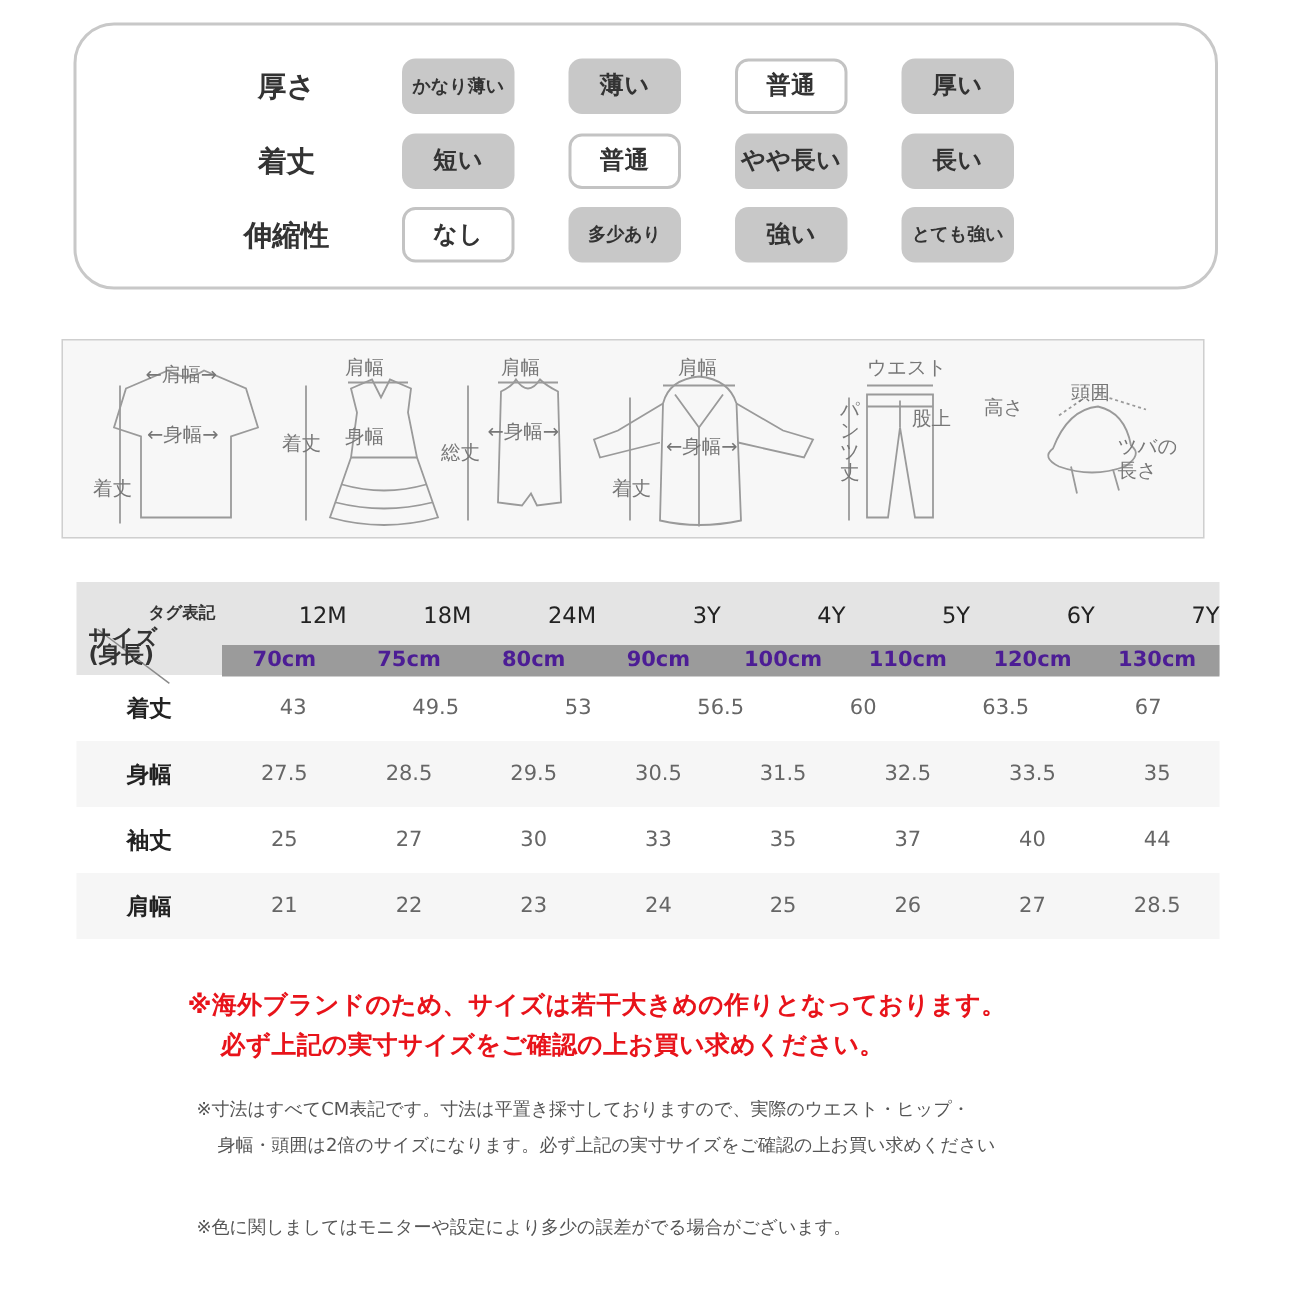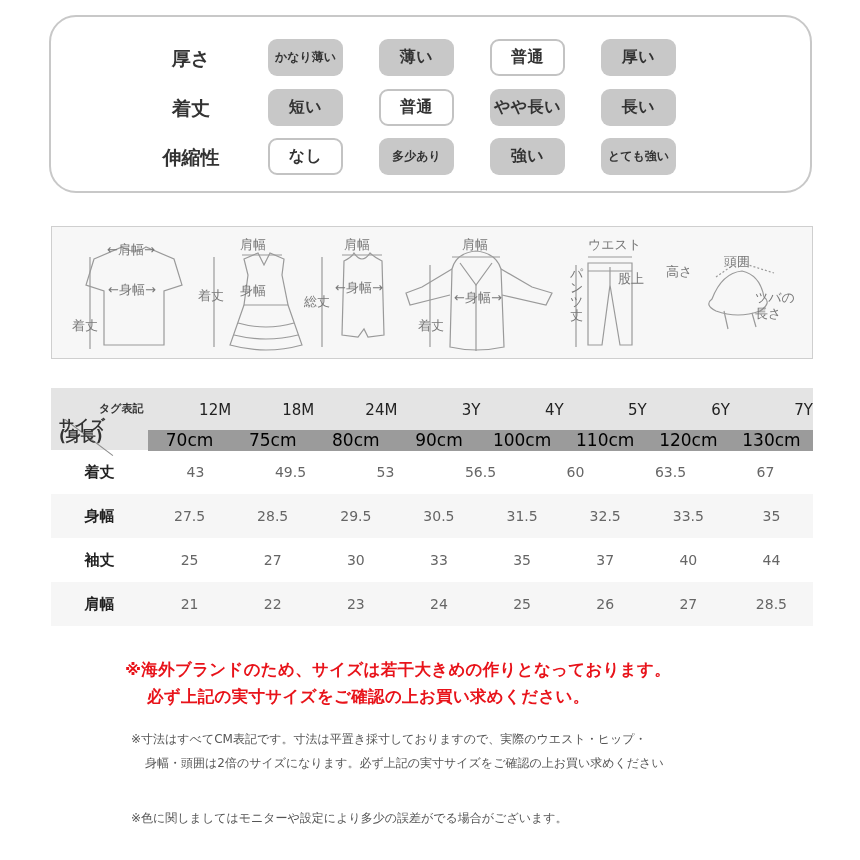--- a/index.html
+++ b/index.html
@@ -26,40 +26,40 @@
   }
   .chip.small { font-size: 12px; letter-spacing: 0; }
   .chip.selected { background: #fff; border: 2.5px solid #c3c3c3; }
   .chip.c0 { left: 217px; }
   .chip.c1 { left: 328px; }
   .chip.c2 { left: 439px; }
   .chip.c3 { left: 550px; }
 
   
   .diagram-panel {
-    position: absolute; left: 51px; top: 226px; width: 762px; height: 133px;
+    position: absolute; left: 41px; top: 226px; width: 762px; height: 133px;
     background: #f7f7f7; border: 1px solid #cfcfcf;
   }
   .diagram-panel svg { position: absolute; left: 0; top: 0; }
   .dlabel { position: absolute; font-size: 13px; color: #777; white-space: nowrap; }
 
   
   .size-table { position: absolute; left: 51px; top: 388px; width: 762px; }
   .thead { position: relative; height: 62px; background: #e4e4e4; }
   .corner { position: absolute; left: 0; top: 0; width: 97px; height: 62px; }
   .corner .diag {
     position: absolute; left: 14px; top: 31px; width: 60px; height: 1px; background: #8a8a8a;
     transform: rotate(37deg); transform-origin: left center;
   }
   .corner .tag-label { position: absolute; left: 48px; top: 13px; font-size: 11px; font-weight: bold; color: #333; }
   .corner .size-label { position: absolute; left: 8px; top: 32px; font-size: 15px; font-weight: bold; color: #333; line-height: 11px; }
   .tag-row { position: absolute; left: 97px; top: 0; right: 0; height: 42px; display: flex; }
   .tag-cell { flex: 1; text-align: right; line-height: 44px; font-size: 15px; color: #222; }
   .height-row { position: absolute; left: 97px; top: 42px; right: 0; height: 21px; background: #9b9b9b; display: flex; }
-  .height-cell { flex: 1; text-align: center; line-height: 21px; font-size: 17px; color: #000000; }
+  .height-cell { flex: 1; text-align: center; line-height: 21px; font-size: 14px; color: #4c1d95; font-weight: bold; }
   .trow { display: flex; height: 44px; }
   .trow.alt { background: #f6f6f6; }
   .trow .rlabel { width: 97px; text-align: center; line-height: 44px; font-size: 15px; font-weight: bold; color: #222; }
   .trow .rcell { flex: 1; text-align: center; line-height: 44px; font-size: 14px; color: #666; }
 
   
   .red-note {
     position: absolute; left: 125px; top: 656px; width: 620px;
     color: #e8131a; font-size: 16.5px; font-weight: bold; line-height: 27px; letter-spacing: 0.3px;
   }

